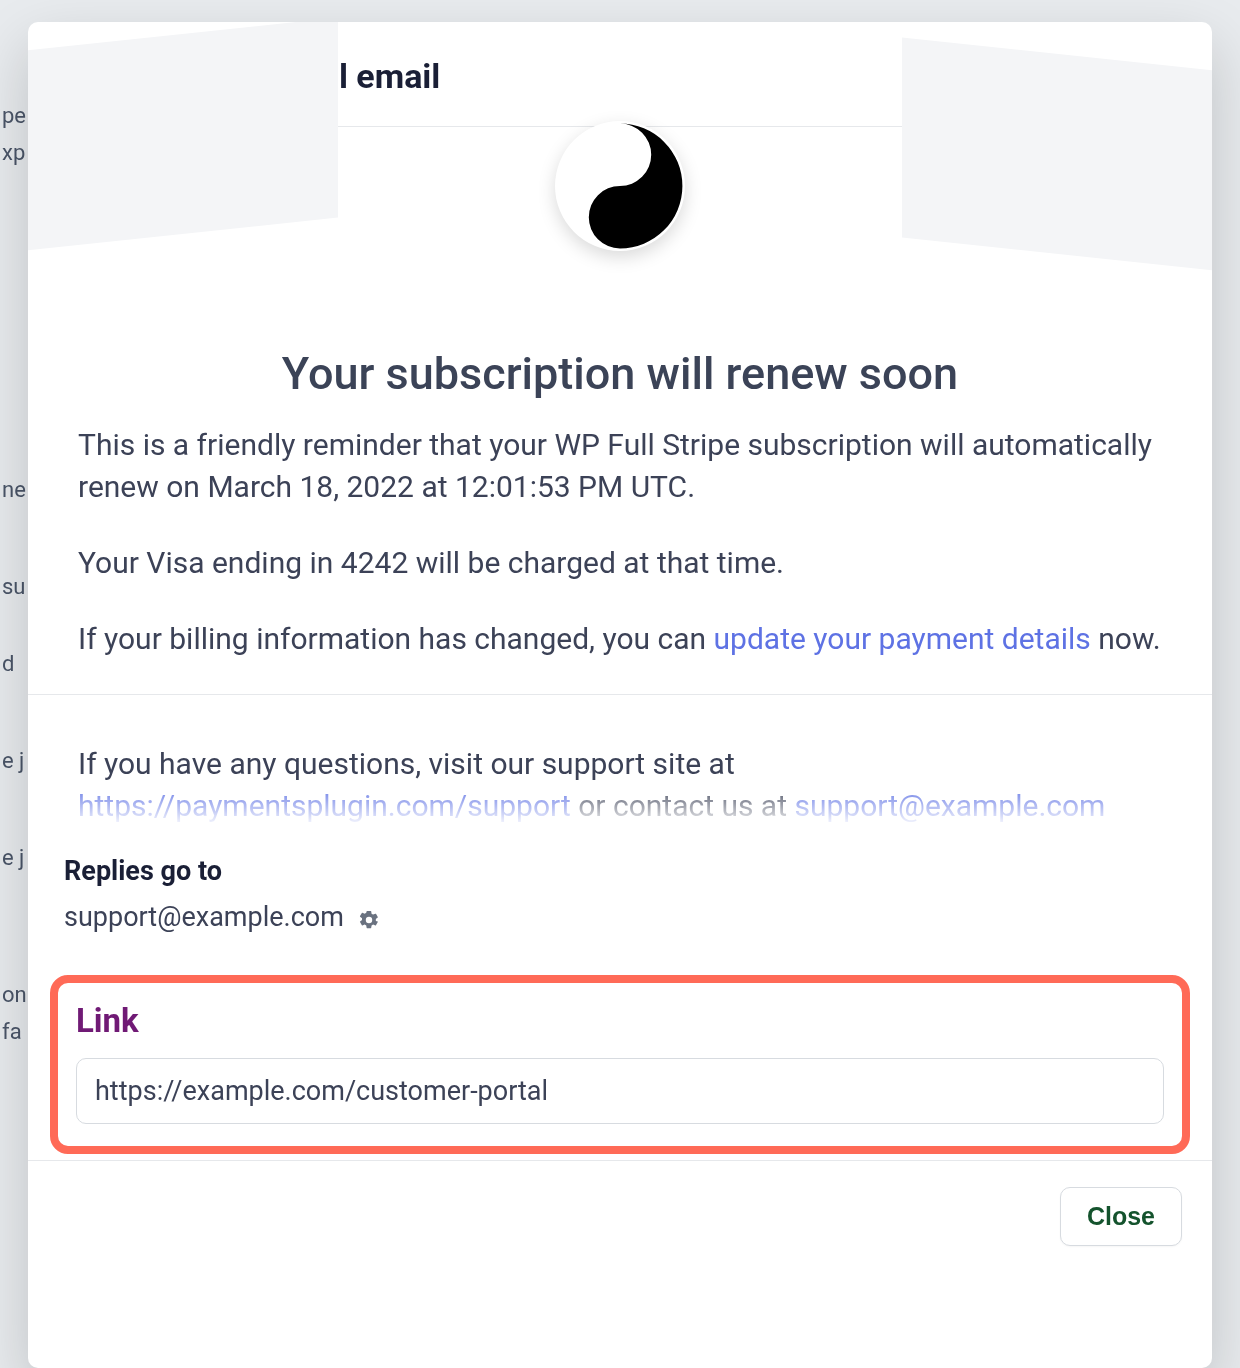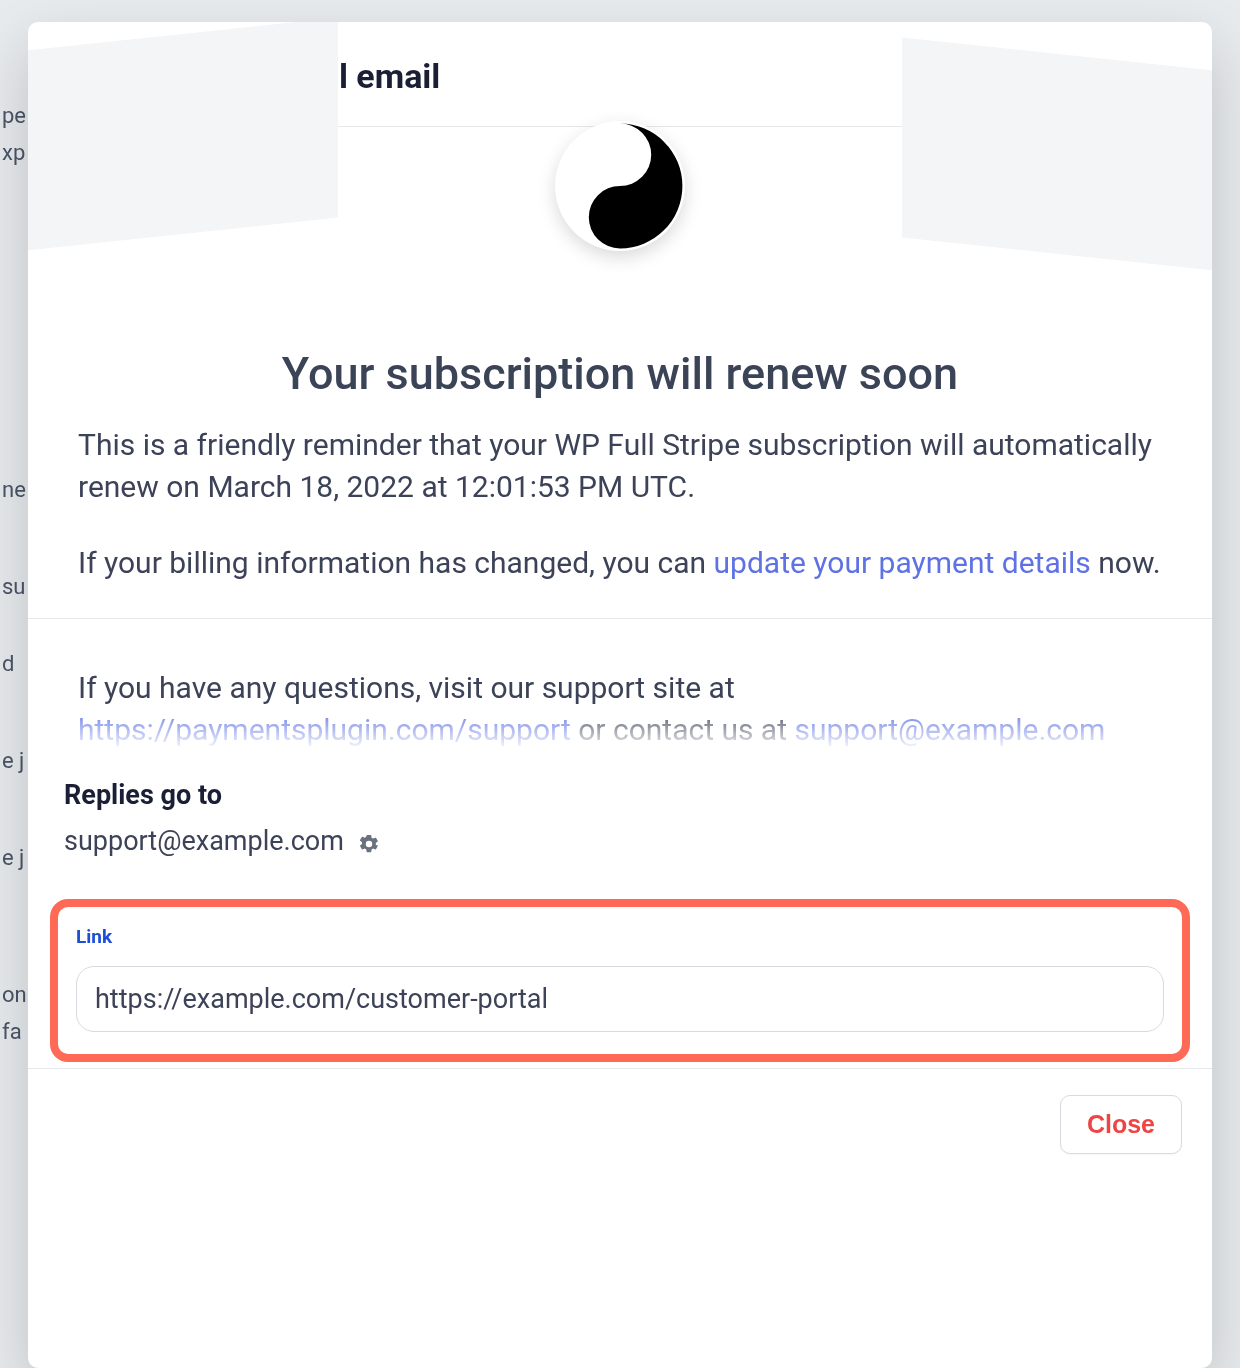--- a/index.html
+++ b/index.html
@@ -77,43 +77,43 @@
     .meta { padding: 28px 36px 10px 36px; }
     .meta-label { font-size:27px; font-weight:700; color:#1a1f36; margin-bottom:14px; }
     .replies-row { display:flex; align-items:center; gap:14px; font-size:27px; color:#3c4257; margin-bottom: 22px;}
     .gear { width:22px; height:22px; color:#6a7280; cursor:pointer; }
     .highlight {
       margin: 10px 22px 6px 22px;
       border: 8px solid #ff6a57;
       border-radius: 18px;
       padding: 18px 18px 22px 18px;
     }
-    .link-label { font-size:19px; font-weight:700; color:#1d4ed8; margin-bottom:18px; }
+    .link-label { font-size:33px; font-weight:700; color:#701a75; margin-bottom:18px; }
     .link-input {
       width:100%;
       border:1px solid #d7dbe0;
-      border-radius:18px;
+      border-radius:10px;
       background:#fff;
       font-size:27px;
       color:#3c4257;
       padding: 16px 18px;
       font-family:inherit;
     }
     .modal-footer {
       border-top:1px solid #e6e8eb;
       padding: 26px 30px;
       display:flex; justify-content:flex-end;
     }
     .close-btn {
       background:#fff;
       border:1px solid #d7dbe0;
       border-radius:10px;
       font-size:25px;
       font-weight:600;
-      color:#ef4444;
+      color:#14532d;
       padding: 14px 26px;
       cursor:pointer;
       box-shadow: 0 1px 2px rgba(0,0,0,.04);
     }
   </style>
 </head>
 <body>
 
 <div class="bgcol">
   <div style="margin-top:97px">pe</div>
@@ -141,20 +141,21 @@
           <path d="M50 2 A48 48 0 0 1 50 98 A24 24 0 0 1 50 50 A24 24 0 0 0 50 2 Z" fill="#000"></path>
           <circle cx="50" cy="26" r="7" fill="#fff"></circle>
           <circle cx="50" cy="74" r="7" fill="#000"></circle>
         </svg>
       </div>
     </div>
 
     <div class="email-headline">Your subscription will renew soon</div>
 
     <p class="email-para">This is a friendly reminder that your WP Full Stripe subscription will automatically renew on March 18, 2022 at 12:01:53 PM UTC.</p>
+    <p class="email-para">Your Visa ending in 4242 will be charged at that time.</p>
     <p class="email-para">
       <span>If your billing information has changed, you can </span><a href="#" class="email-link">update your payment details</a><span> now.</span>
     </p>
 
     <div class="hr"></div>
 
     <div class="footer-block">
       <p class="email-para" style="margin-bottom:0">
         <span>If you have any questions, visit our support site at </span><a href="#" class="email-link">https://paymentsplugin.com/support</a><span> or contact us at </span><a href="#" class="email-link">support@example.com</a>
       </p>

